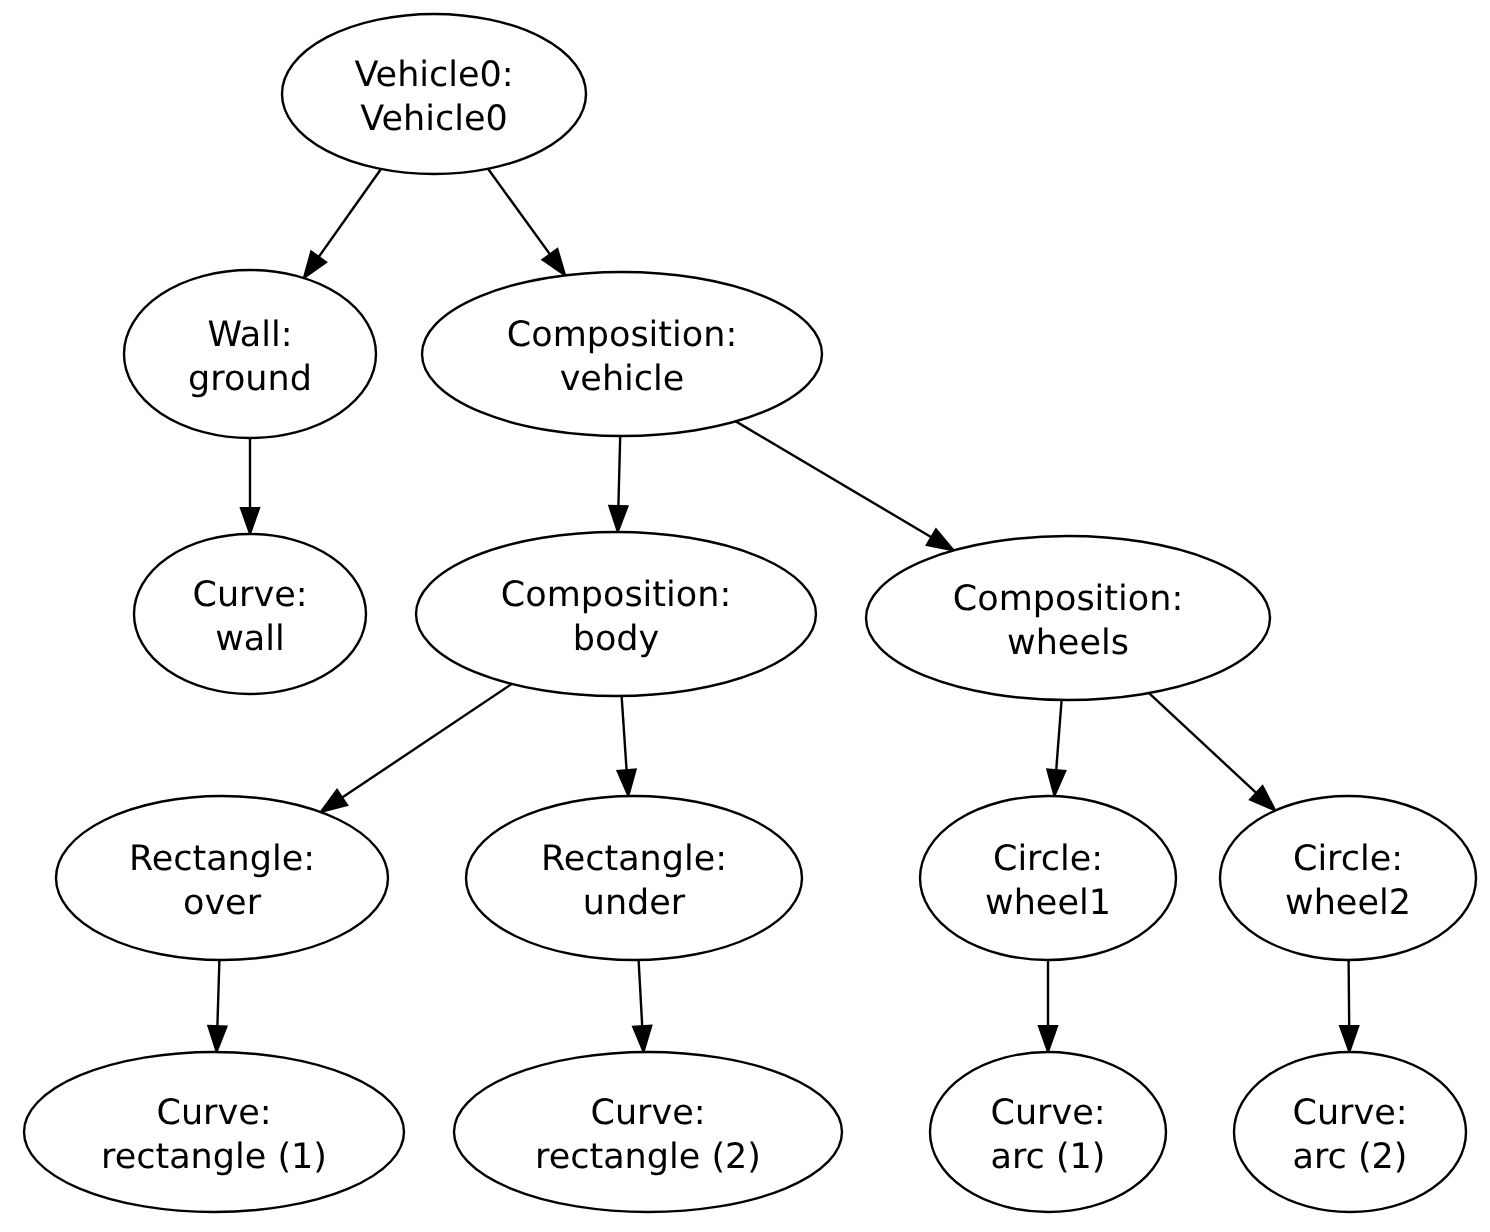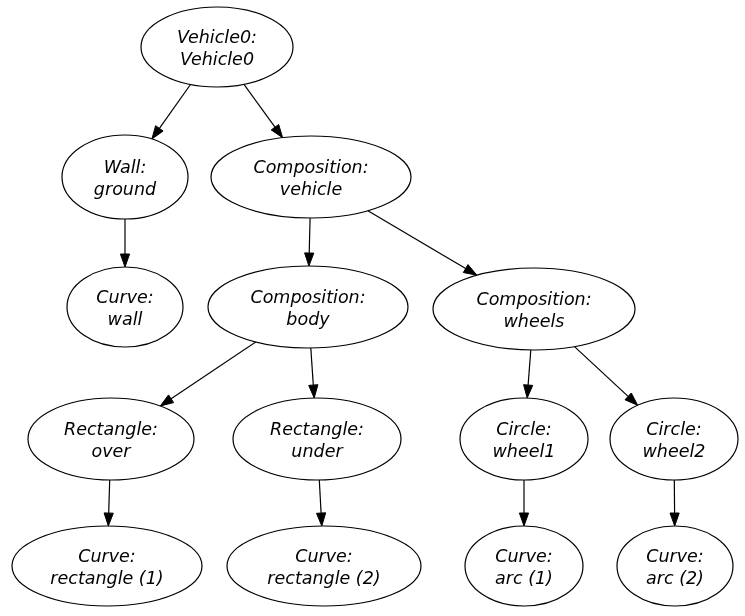--- a/index.html
+++ b/index.html
@@ -7,21 +7,20 @@
     padding: 0;
     background: #ffffff;
     width: 745px;
     height: 616px;
     overflow: hidden;
   }
   figure.graph-figure {
     margin: 0;
     width: 745px;
     height: 536px;
-    font-style: italic;
   }
   svg.graph-canvas {
     display: block;
     background: #ffffff;
   }
   svg.graph-canvas text {
     font-family: "DejaVu Sans", sans-serif;
     font-size: 17.5px;
     fill: #000000;
   }

